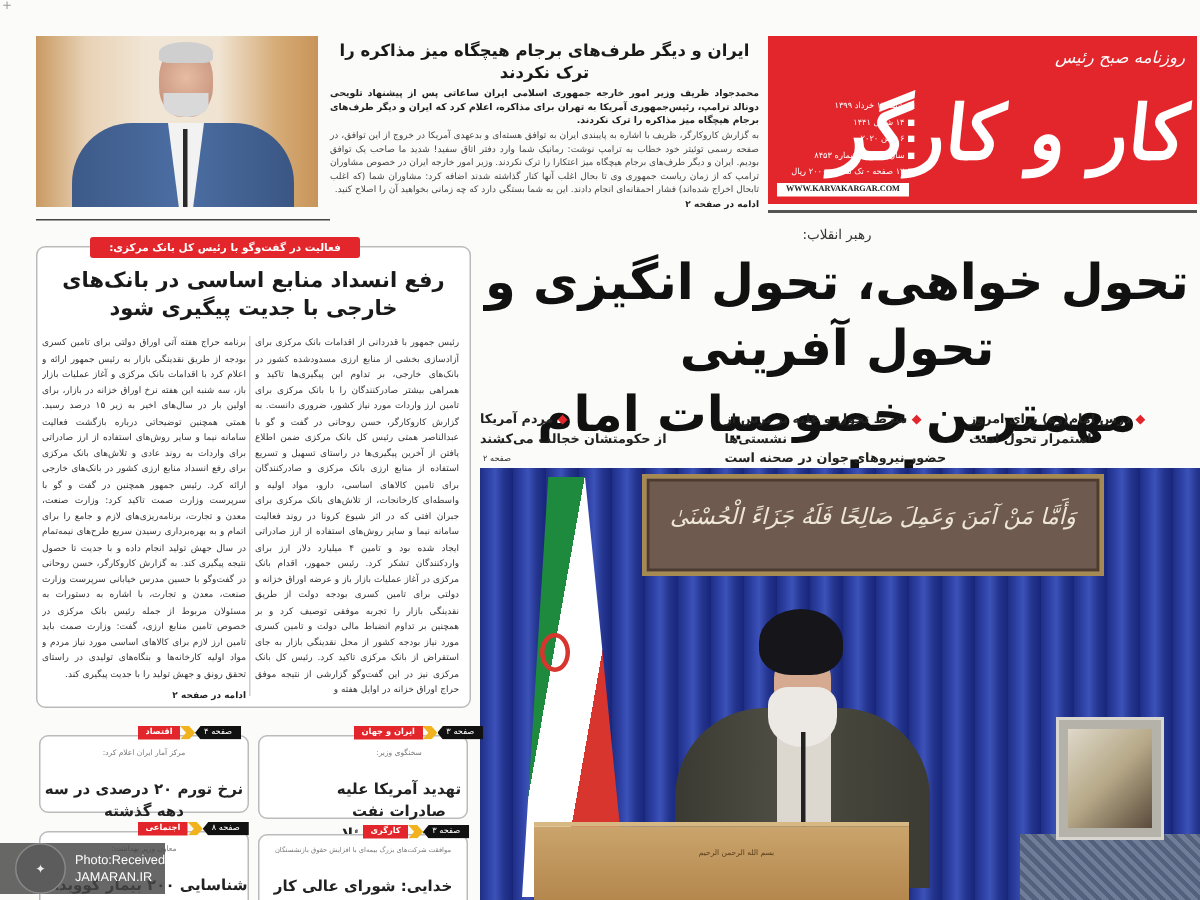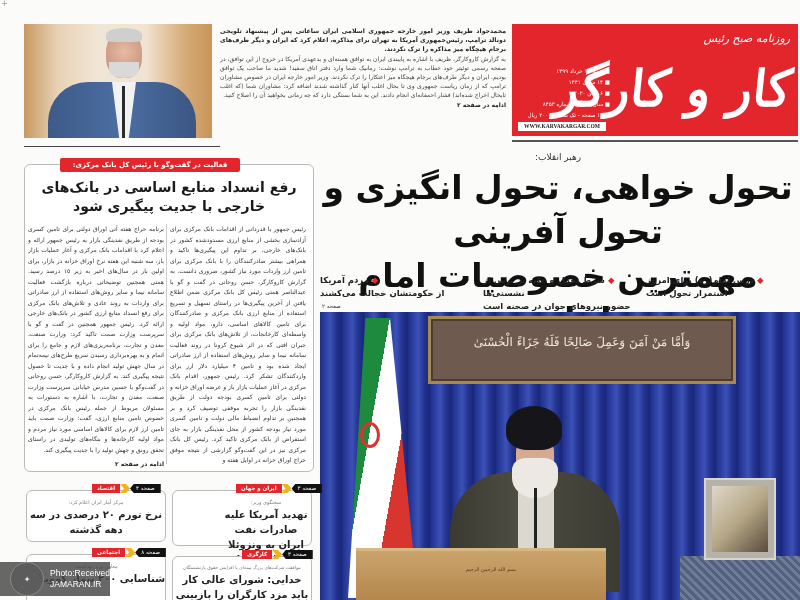--- a/index.html
+++ b/index.html
@@ -54,21 +54,21 @@
   }
   .subheads { position: absolute; left: 320px; top: 274px; width: 476px; display: flex; flex-direction: row; justify-content: space-between; }
   .subhead { width: 150px; font-size: 8.5px; line-height: 13px; text-align: left; font-weight: bold; color: #222; }
   .subhead .dot { color: #e2262b; }
   .page-ref-main { position: absolute; left: 322px; top: 303px; font-size: 5.5px; color: #333; }
 
   
   .photo-main { position: absolute; left: 320px; top: 312px; width: 480px; height: 288px; overflow: hidden;
     background: repeating-linear-gradient(90deg,#1f2f86 0px,#2f42a6 6px,#3c52b8 10px,#24358f 16px,#18257a 22px); }
   .plaque { position: absolute; left: 108px; top: 4px; width: 308px; height: 68px; background: #6f5a4f; border: 3px solid #a58a54; box-shadow: inset 0 0 0 2px #4d3a30; }
-  .plaque-text { position: absolute; left: 0; right: 0; top: 16px; text-align: center; color: #eee7d6; font-family: "DejaVu Serif", serif; font-size: 12px; letter-spacing: 1px; }
+  .plaque-text { position: absolute; left: 0; right: 0; top: 16px; text-align: center; color: #eee7d6; font-family: "DejaVu Serif", serif; font-size: 15px; font-style: italic; letter-spacing: 1px; }
   .flag { position: absolute; left: 28px; top: 6px; width: 70px; height: 280px; overflow: hidden; clip-path: polygon(25% 0,60% 0,100% 100%,0 100%); }
   .flag .g { position: absolute; left: 0; top: 0; width: 100%; height: 100%; background: linear-gradient(100deg,#1e8a3d 0%,#1e8a3d 35%,#fff 35%,#fff 62%,#d8352f 62%,#d8352f 100%); }
   .flag-emblem { position: absolute; left: 40px; top: 110px; width: 20px; height: 26px; border-radius: 50%; border: 3px solid #d8352f; }
   .leader-turban { position: absolute; left: 186px; top: 94px; width: 56px; height: 44px; border-radius: 50% 50% 38% 38%; background: #15151a; }
   .leader-face { position: absolute; left: 196px; top: 124px; width: 38px; height: 40px; border-radius: 40%; background: #d6aa90; }
   .leader-beard { position: absolute; left: 192px; top: 146px; width: 46px; height: 40px; border-radius: 30% 30% 50% 50%; background: #ece9e4; }
   .leader-robe { position: absolute; left: 130px; top: 160px; width: 170px; height: 120px; border-radius: 60px 60px 0 0; background: linear-gradient(90deg,#3a3a32,#4d4d43 40%,#3b3b33); }
   .leader-shirt { position: absolute; left: 198px; top: 176px; width: 36px; height: 60px; background: #dcd8cf; }
   .leader-mic { position: absolute; left: 214px; top: 176px; width: 3px; height: 66px; background: #222; }
   .podium { position: absolute; left: 36px; top: 236px; width: 250px; height: 52px; background: linear-gradient(180deg,#caa46c,#b4874d); border-top: 3px solid #d8b882; }
@@ -86,21 +86,21 @@
   .col-left { left: 28px; }
   .col-divider { position: absolute; left: 166px; top: 224px; width: 1px; height: 240px; background: #ccc; }
 
   
   .sbox { position: absolute; width: 140px; border: 1px solid #bbb; border-radius: 6px; background: #fff; }
   .sbox-tag { position: absolute; height: 9px; display: flex; flex-direction: row; }
   .tag-cat { background: #e2262b; color: #fff; font-size: 5.5px; line-height: 9px; padding: 0 5px; font-weight: bold; }
   .tag-arrow { width: 10px; background: #f2b21d; clip-path: polygon(0 0,60% 0,100% 50%,60% 100%,0 100%,40% 50%); }
   .tag-page { background: #111; color: #fff; font-size: 5.5px; line-height: 9px; padding: 0 6px; clip-path: polygon(12% 0,100% 0,100% 100%,12% 100%,0 50%); }
   .sbox-kicker { font-size: 5px; color: #777; text-align: center; margin-top: 6px; }
-  .sbox-h { font-weight: bold; font-size: 10px; line-height: 15px; text-align: center; margin-top: 2px; color: #222; }
+  .sbox-h { font-weight: bold; font-size: 10px; line-height: 15px; text-align: center; margin-top: 14px; color: #222; }
 
   
   .watermark { position: absolute; left: 0; top: 562px; width: 110px; height: 34px; background: rgba(70,70,70,0.82); display: flex; flex-direction: row-reverse; align-items: center; direction: ltr; }
   .wm-logo { width: 34px; height: 34px; border-radius: 50%; background: #5c5c5c; border: 1px solid #888; margin-left: -8px; display: flex; align-items: center; justify-content: center; color: #eee; font-size: 8px; }
   .wm-text { color: #fff; font-family: "Liberation Sans", sans-serif; font-size: 8.5px; line-height: 11px; margin-left: 6px; text-align: left; }
   .crosshair { position: absolute; left: 0; top: 0; width: 8px; height: 8px; color: #999; font-size: 8px; line-height: 8px; }
 </style>
 </head>
 <body>
 
@@ -124,20 +124,21 @@
   <div class="zarif-body"></div>
   <div class="zarif-shirt"></div>
   <div class="zarif-head"></div>
   <div class="zarif-hair"></div>
   <div class="zarif-beard"></div>
   <div class="zarif-mic"></div>
 </div>
 <div class="rule-zarif"></div>
 
 <div class="zarif-story">
+  <div class="zarif-headline">ایران و دیگر طرف‌های برجام هیچگاه میز مذاکره را ترک نکردند</div>
   <div class="zarif-lead">محمدجواد ظریف وزیر امور خارجه جمهوری اسلامی ایران ساعاتی پس از پیشنهاد تلویحی دونالد ترامپ، رئیس‌جمهوری آمریکا به تهران برای مذاکره، اعلام کرد که ایران و دیگر طرف‌های برجام هیچگاه میز مذاکره را ترک نکردند.</div>
   <div class="zarif-body-text">به گزارش کاروکارگر، ظریف با اشاره به پایبندی ایران به توافق هسته‌ای و بدعهدی آمریکا در خروج از این توافق، در صفحه رسمی توئیتر خود خطاب به ترامپ نوشت: رمانیک شما وارد دفتر اتاق سفید! شدید ما صاحب یک توافق بودیم. ایران و دیگر طرف‌های برجام هیچگاه میز اعتکارا را ترک نکردند. وزیر امور خارجه ایران در خصوص مشاوران ترامپ که از زمان ریاست جمهوری وی تا بحال اغلب آنها کنار گذاشته شدند اضافه کرد: مشاوران شما (که اغلب تابحال اخراج شده‌اند) فشار احمقانه‌ای انجام دادند. این به شما بستگی دارد که چه زمانی بخواهید آن را اصلاح کنید.</div>
   <div class="cont">ادامه در صفحه ۲</div>
 </div>
 
 <div class="main-kicker">رهبر انقلاب:</div>
 <div class="main-h1">
   <div>تحول خواهی، تحول انگیزی و تحول آفرینی</div>
   <div>مهمترین خصوصیات امام راحل بود</div>
 </div>

